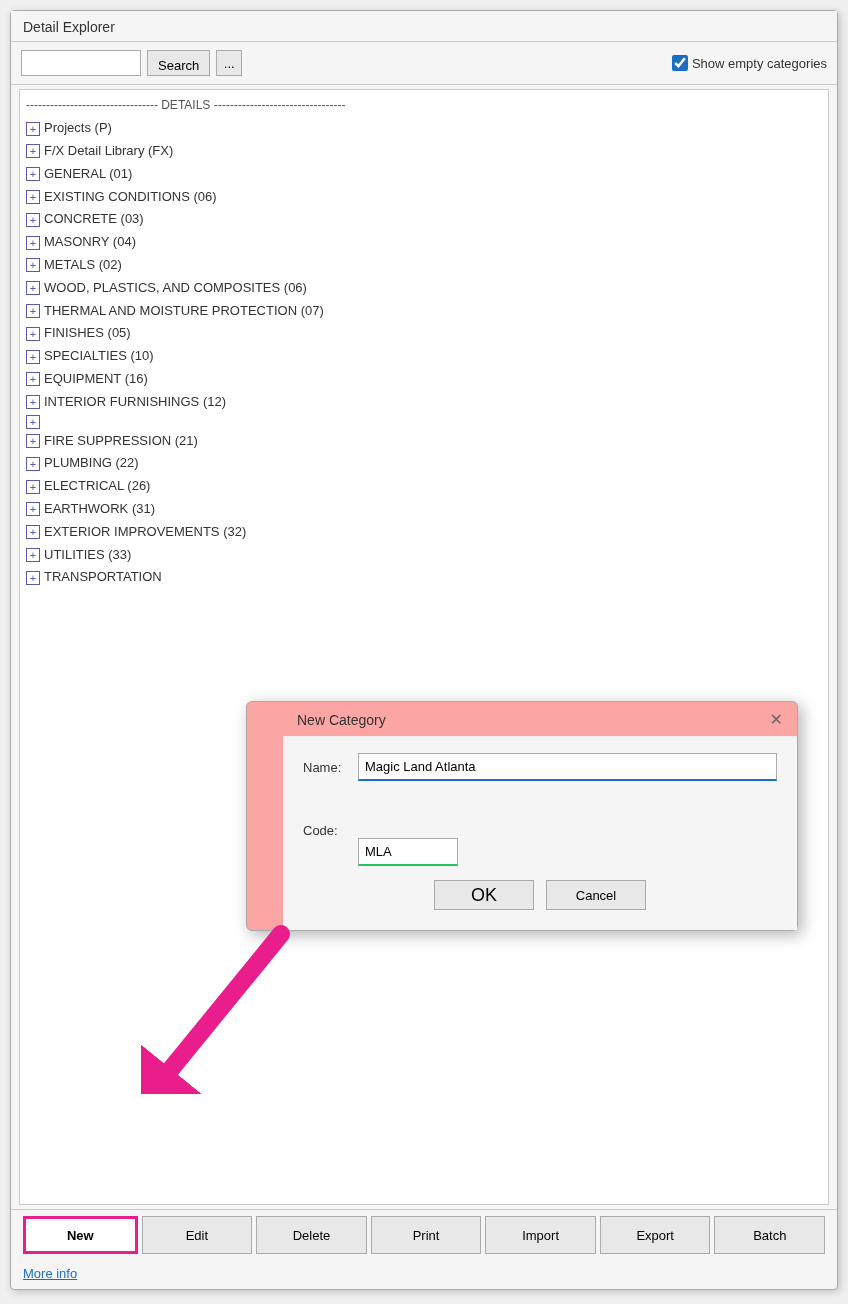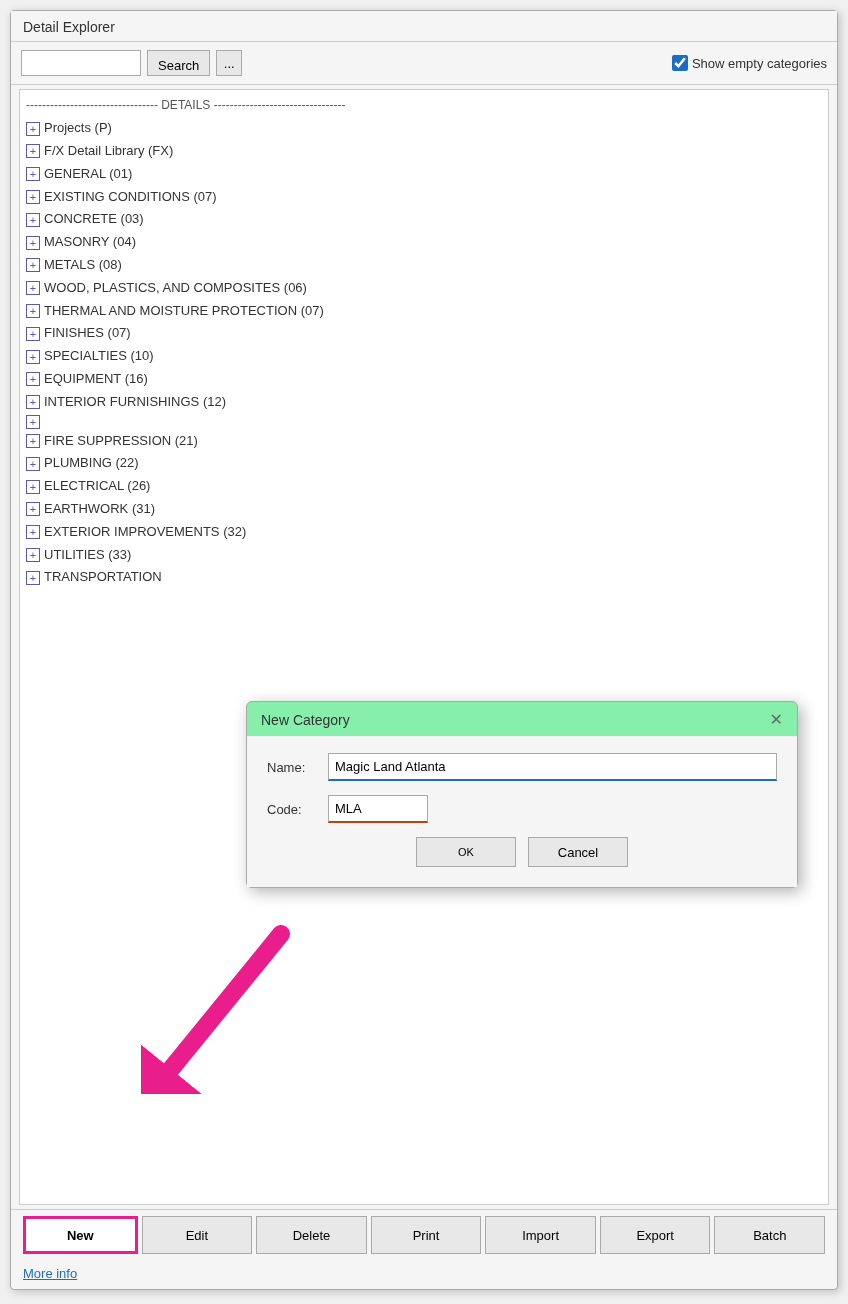--- a/index.html
+++ b/index.html
@@ -152,26 +152,27 @@
     .dialog-overlay {
       position: absolute;
       top: 0; left: 0; right: 0; bottom: 0;
       pointer-events: none;
     }
     .dialog {
       position: absolute;
       top: 690px;
       left: 235px;
       width: 552px;
-      background: #86efac;
+      background: #fca5a5;
       border: 1px solid #aaa;
       border-radius: 6px;
       box-shadow: 4px 4px 16px rgba(0,0,0,0.3);
       pointer-events: all;
       z-index: 10;
+      padding-left: 36px;
     }
     .dialog-titlebar {
       display: flex;
       align-items: center;
       justify-content: space-between;
       padding: 10px 14px 8px 14px;
       font-size: 14px;
       font-weight: 500;
       color: #333;
       border-bottom: 1px solid #eee;
@@ -185,54 +186,54 @@
       line-height: 1;
     }
     .dialog-body {
       padding: 16px 20px 20px 20px;
       background: #f5f5f5;
     }
     .dialog-field {
       display: flex;
       align-items: center;
       margin-bottom: 14px;
-      gap: 6px;
     }
     .dialog-label {
       width: 55px;
       font-size: 13px;
       color: #333;
     }
     .dialog-input {
       flex: 1;
       height: 28px;
       border: 1px solid #aaa;
       border-bottom: 2px solid #1a6fc4;
       padding: 2px 6px;
       font-size: 13px;
       background: white;
       outline: none;
     }
     .dialog-input.code-input {
       max-width: 100px;
-      border-bottom: 2px solid #c2410c;
+      border-bottom: 2px solid #22c55e;
+      margin-top: 43px;
     }
     .dialog-buttons {
       display: flex;
       justify-content: center;
       gap: 12px;
       margin-top: 8px;
     }
     .dialog-ok-btn {
       width: 100px;
       height: 30px;
       border: 1px solid #aaa;
       background: #e8e8e8;
       cursor: pointer;
-      font-size: 11px;
+      font-size: 18px;
     }
     .dialog-cancel-btn {
       width: 100px;
       height: 30px;
       border: 1px solid #aaa;
       background: #e8e8e8;
       cursor: pointer;
       font-size: 13px;
     }
     
@@ -286,45 +287,45 @@
       <span>F/X Detail Library (FX)</span>
     </div>
 
 
     <div class="tree-item">
       <span class="expand-icon">+</span>
       <span>GENERAL (01)</span>
     </div>
     <div class="tree-item">
       <span class="expand-icon">+</span>
-      <span>EXISTING CONDITIONS (07)</span>
+      <span>EXISTING CONDITIONS (06)</span>
     </div>
     <div class="tree-item">
       <span class="expand-icon">+</span>
       <span>CONCRETE (03)</span>
     </div>
     <div class="tree-item">
       <span class="expand-icon">+</span>
       <span>MASONRY (04)</span>
     </div>
     <div class="tree-item">
       <span class="expand-icon">+</span>
-      <span>METALS (08)</span>
+      <span>METALS (02)</span>
     </div>
     <div class="tree-item">
       <span class="expand-icon">+</span>
       <span>WOOD, PLASTICS, AND COMPOSITES (06)</span>
     </div>
     <div class="tree-item">
       <span class="expand-icon">+</span>
       <span>THERMAL AND MOISTURE PROTECTION (07)</span>
     </div>
     <div class="tree-item">
       <span class="expand-icon">+</span>
-      <span>FINISHES (07)</span>
+      <span>FINISHES (05)</span>
     </div>
     <div class="tree-item">
       <span class="expand-icon">+</span>
       <span>SPECIALTIES (10)</span>
     </div>
     <div class="tree-item">
       <span class="expand-icon">+</span>
       <span>EQUIPMENT (16)</span>
     </div>
     <div class="tree-item">

